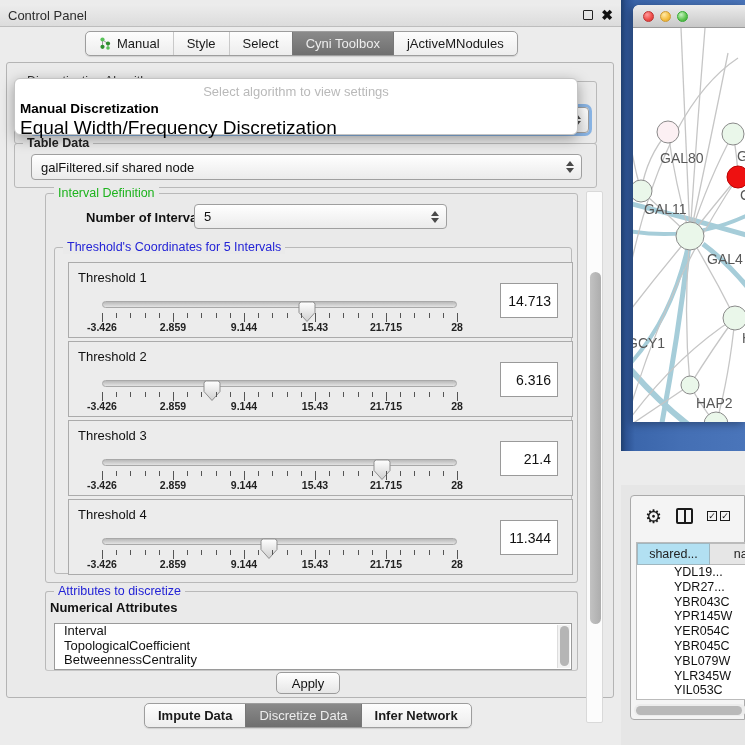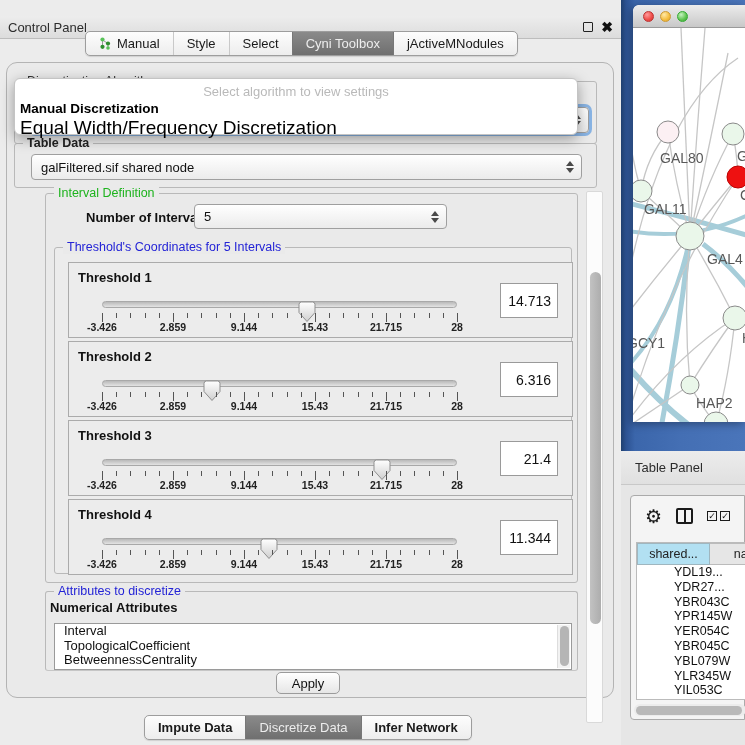--- a/index.html
+++ b/index.html
@@ -2,40 +2,40 @@
 <html><head>
 <meta charset="utf-8">
 <style>
   * { margin:0; padding:0; box-sizing:border-box; }
   html,body { width:745px; height:745px; }
   body { font-family:"Liberation Sans", sans-serif; background:#ececec; overflow:hidden; position:relative; }
   .screen { position:absolute; inset:0; width:745px; height:745px; }
 
   
   .control-panel { position:absolute; left:0; top:0; width:621px; height:745px; background:#ececec; }
-  .cp-titlebar { position:absolute; left:0; top:16px; width:621px; height:23px;
+  .cp-titlebar { position:absolute; left:0; top:4px; width:621px; height:23px;
     background:linear-gradient(#ededed,#dcdcdc); border-bottom:1px solid #bdbdbd;
     display:flex; align-items:center; padding:0 8px;gap:11px; }
   .cp-title { font-size:13px; color:#2c2c2c; }
   .cp-titlebar-icons { margin-left:auto; display:flex; align-items:center; gap:8px; }
   .float-icon { width:10px; height:10px; border:1.6px solid #222; border-radius:1px; }
   .close-icon { font-size:14px; font-weight:bold; color:#111; line-height:10px; }
 
   
   .seg { position:absolute; display:flex; background:linear-gradient(#fdfdfd,#ededed);
     border:1px solid #9d9d9d; border-radius:5px; overflow:hidden; height:25px;
     box-shadow:0 1px 1px rgba(0,0,0,.12); }
   .seg .segitem { display:flex; align-items:center; gap:5px; padding:0 13px; font-size:13px;
     color:#1a1a1a; white-space:nowrap; border-left:1px solid #c9c9c9; }
   .seg .segitem:first-child { border-left:none; }
   .seg .segitem.selected { background:linear-gradient(#8a8a8a,#6f6f6f); color:#ededed; border-left-color:#777; }
   .seg .segitem.selected + .segitem { border-left-color:#777; }
 
   .cp-content { position:absolute; left:6px; top:62px; width:608px; height:636px;
-    background:#eaeaea; border:1px solid #b4b4b4; border-radius:11px; }
+    background:#eaeaea; border:1px solid #b4b4b4; border-radius:3px; }
 
   .groupbox { position:absolute; border:1px solid #b9b9b9; border-radius:3px; }
   .group-title { position:absolute; top:-8px; left:8px; background:#eaeaea; padding:0 4px;
     font-size:12.5px; white-space:nowrap; }
   .gt-dark { color:#333; }
   .gt-green { color:#1db31d; }
   .gt-blue { color:#2323d6; }
 
   .combo { position:absolute; background:linear-gradient(#ffffff,#ebebeb);
     border:1px solid #9f9f9f; border-radius:4px; font-size:13px; color:#111;
@@ -50,21 +50,21 @@
   
   .popup { position:absolute; left:14px; top:78px; width:564px; height:57px; background:#fff;
     border:1px solid #c4c4c4; border-radius:6px; box-shadow:0 4px 14px rgba(0,0,0,.35); z-index:30; }
   .popup .ph { position:absolute; top:5px; left:0; right:0; text-align:center; font-size:13px; color:#b9b9b9; }
   .popup .opt1 { position:absolute; top:22px; left:5px; font-size:13.5px; font-weight:bold; color:#000; }
   .popup .opt2 { position:absolute; top:38px; left:5px; font-size:19px; color:#000; }
 
   
   .thr-row { position:absolute; left:13px; width:505px; height:76px; border:1px solid #ababab;
     background:#ececec; }
-  .thr-label { position:absolute; left:9px; top:7px; font-size:13px; font-weight:bold; color:#111; }
+  .thr-label { position:absolute; left:9px; top:7px; font-size:13px; font-weight:normal; color:#111; }
   .thr-zone { position:absolute; left:8px; right:98px; top:30px; height:42px;text-align:center; }
   .thr-track { position:absolute; left:25px; right:17px; top:8px; height:7px; border-radius:4px;
     background:linear-gradient(#b9b9b9,#e3e3e3); border:1px solid #a8a8a8; }
   .thr-ticks { position:absolute; left:25px; right:17px; top:20px; height:9px; }
   .thr-tick { position:absolute; top:0; width:1px; background:#555; }
   .thr-labels { position:absolute; left:25px; right:17px; top:28px; height:12px; }
   .thr-ticklabel { position:absolute; transform:translateX(-50%); font-size:10.5px; font-weight:bold; color:#222; white-space:nowrap; }
   .thr-thumb { position:absolute; top:-1px; width:18px; height:22px; transform:translateX(-50%); }
   .thr-value { position:absolute; right:14px; top:20px; width:58px; height:35px; background:#fff;
     border:1px solid #9a9a9a; font-size:14px; color:#111; display:flex; align-items:center;
@@ -443,21 +443,21 @@
           <div class="thumb"></div>
         </div>
     </div>
 
     <div class="popup">
       <div class="ph">Select algorithm to view settings</div>
       <div class="opt1">Manual Discretization</div>
       <div class="opt2">Equal Width/Frequency Discretization</div>
     </div>
 
-    <div class="seg" style="left:144px; top:703px;margin-top:12px;">
+    <div class="seg" style="left:144px; top:703px;">
       <span class="segitem" style="font-weight:bold;">
           <span>Impute Data</span>
         </span>
       <span class="segitem selected">
           <span>Discretize Data</span>
         </span>
       <span class="segitem" style="font-weight:bold;">
           <span>Infer Network</span>
         </span>
     </div>
@@ -514,23 +514,20 @@
               <text x="11" y="186" font-size="14" fill="#585858" font-family="&quot;Liberation Sans&quot;, sans-serif">GAL11</text>
               <text x="74" y="236" font-size="14" fill="#585858" font-family="&quot;Liberation Sans&quot;, sans-serif">GAL4</text>
               <text x="-6" y="320" font-size="14" fill="#585858" font-family="&quot;Liberation Sans&quot;, sans-serif">GCY1</text>
               <text x="109" y="315" font-size="14" fill="#585858" font-family="&quot;Liberation Sans&quot;, sans-serif">H</text>
               <text x="63" y="380" font-size="14" fill="#585858" font-family="&quot;Liberation Sans&quot;, sans-serif">HAP2</text>
             </svg>
         </div>
       </div>
     </div>
 
-    <div class="tp-titlebar">
-      <span class="tp-title">Table Panel</span>
-    </div>
 
     <div class="tp-body">
       <div class="tp-panel">
         <div class="tp-toolbar">
           <span class="gear-glyph">⚙</span>
           <span class="split-glyph"></span>
           <span class="checks-glyph">
               <span>✓</span>
               <span>✓</span>
             </span>

